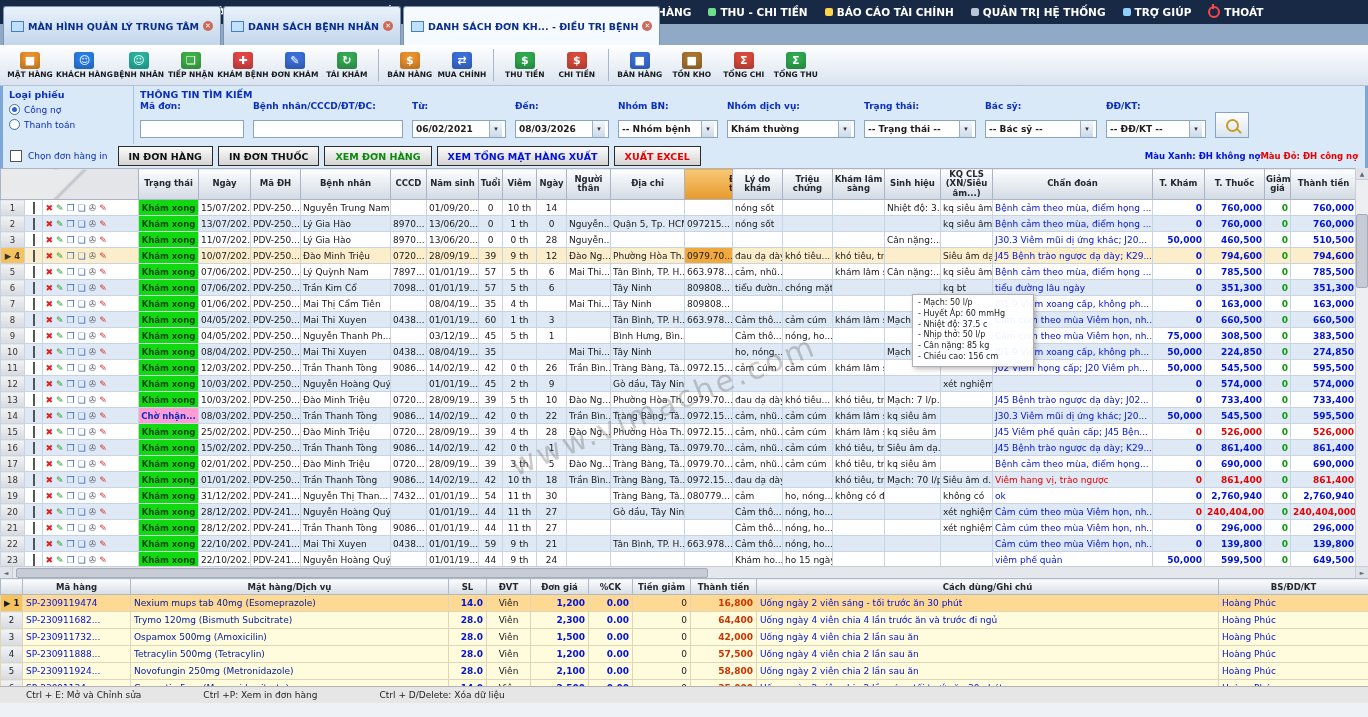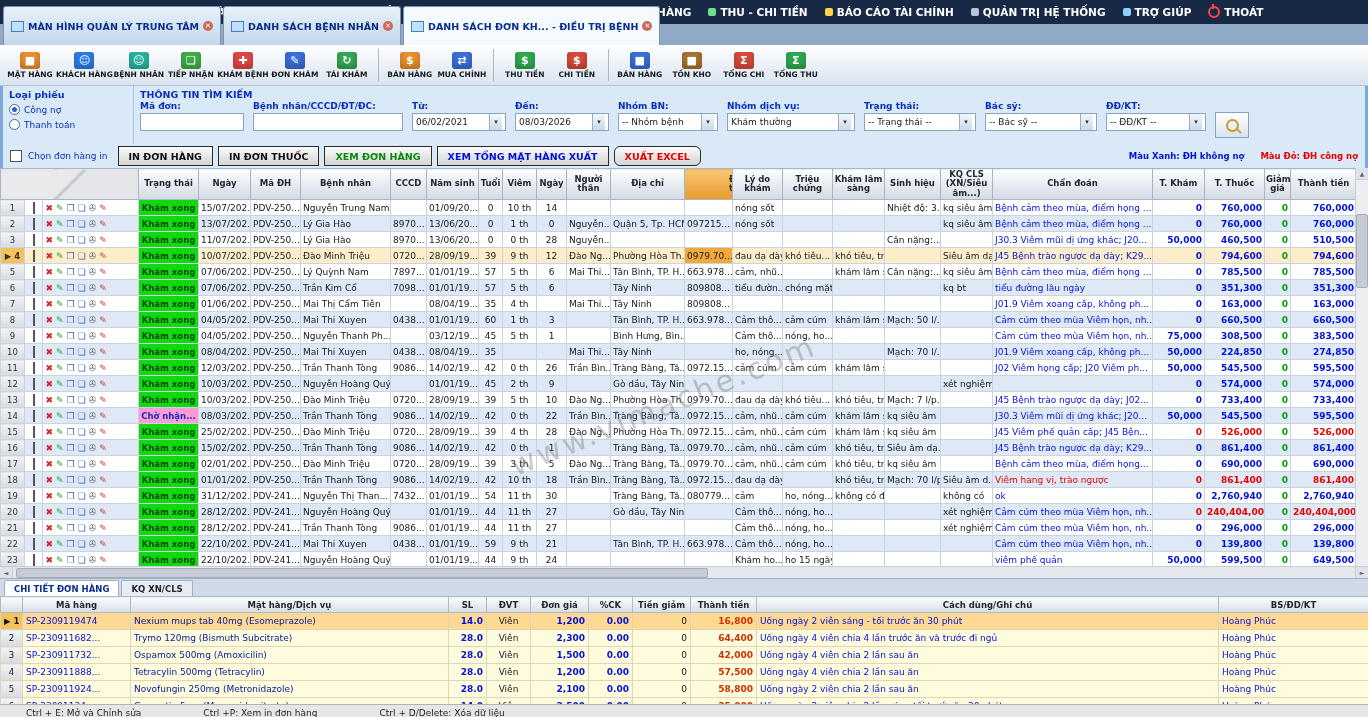--- a/index.html
+++ b/index.html
@@ -32,34 +32,34 @@
 
   
   .filters{height:58px;background:#d9e9f8;border-left:3px solid #7da7d9;border-right:3px solid #7da7d9;display:flex;flex:0 0 auto;font-size:9px;color:#0b2fbd;}
   .lp{width:118px;padding:3px 6px;border-right:1px solid #a9c4de;}
   .lptitle,.ftitle{font-weight:bold;font-size:9.5px;color:#0b2fbd;}
   .radio{display:flex;align-items:center;gap:4px;margin-top:4px;}
   .rdot{width:9px;height:9px;border-radius:50%;border:1px solid #3a6ea5;background:#fff;position:relative;flex:0 0 auto;}
   .rdot.on:after{content:'';position:absolute;inset:2px;border-radius:50%;background:#2a62c9;}
   .finfo{flex:1;padding:3px 6px 0 6px;}
   .frow{display:flex;gap:9px;margin-top:1px;align-items:flex-start;}
-  .fld{display:flex;flex-direction:column;gap:2px;}
+  .fld{display:flex;flex-direction:column;gap:9px;}
   .flabel{font-weight:bold;white-space:nowrap;}
-  .ctrl{height:16px;background:#fff;border:1px solid #89a4c0;display:flex;align-items:center;font-size:9px;color:#1c1c1c;padding:0 3px;white-space:nowrap;overflow:hidden;}
+  .ctrl{height:16px;background:#fff;border:1px solid #89a4c0;display:flex;align-items:center;font-size:9px;color:#1c1c1c;padding:0 3px;white-space:nowrap;overflow:hidden;font-weight:bold;}
   .ctrl .arrow{margin-left:auto;width:12px;height:100%;background:linear-gradient(#f4f8fc,#cbd9e8);border-left:1px solid #9ab0c8;font-size:7px;display:flex;align-items:center;justify-content:center;color:#334;}
   .searchbtn{width:32px;height:24px;margin-top:11px;border:1px solid #89a4c0;background:linear-gradient(#ffffff,#d8e4f0);display:flex;align-items:center;justify-content:center;cursor:pointer;}
   .mag{width:9px;height:9px;border:2px solid #c89c28;border-radius:50%;position:relative;display:inline-block;}
   .mag:after{content:'';position:absolute;width:6px;height:2px;background:#c89c28;transform:rotate(45deg);right:-5px;bottom:-2px;}
 
   
   .actionbar{height:24px;background:#d9e9f8;border-left:3px solid #7da7d9;border-right:3px solid #7da7d9;display:flex;align-items:center;gap:6px;padding:0 7px;flex:0 0 auto;}
   .cbox{width:10px;height:10px;border:1px solid #555;background:#fff;flex:0 0 auto;}
   .cblabel{font-size:9px;color:#0b2fbd;margin-right:4px;white-space:nowrap;}
   .abtn{height:18px;padding:0 10px;background:linear-gradient(#fbfbfb,#d4d4d4);border:1px solid #2c2c2c;font-weight:bold;font-size:9.5px;display:flex;align-items:center;white-space:nowrap;cursor:pointer;}
-  .legend{margin-left:auto;font-size:8.5px;font-weight:bold;display:flex;gap:16px;white-space:nowrap;}
+  .legend{margin-left:auto;font-size:8.5px;font-weight:bold;display:flex;white-space:nowrap;}
   .lgblue{color:#0012d8;}.lgred{color:#e80000;}
 
   
   .gridzone{height:398px;display:flex;position:relative;background:#e7edf4;flex:0 0 auto;}
   .gtablewrap{width:1356px;overflow:hidden;position:relative;}
   table.grid{border-collapse:collapse;table-layout:fixed;width:1356px;font-size:9px;}
   .grid th{background:linear-gradient(#fdfefe,#d2dae4);border:1px solid #aab4c2;font-size:8.5px;color:#23272e;height:30px;padding:0 1px;line-height:1.1;font-weight:bold;overflow:hidden;}
   .grid th.hl{background:linear-gradient(#f7c briefly) }
   .grid th.hl{background:linear-gradient(#f8c876,#e89a2c);color:#3a2400;padding-left:44px;}
   .grid th.corner{background:linear-gradient(135deg,#e9eaec 48%,#b9bcc2 50%,#e3e5e8 52%);}
@@ -336,21 +336,21 @@
   </div>
 
   <div class="actionbar">
     <span class="cbox"></span>
     <span class="cblabel">Chọn đơn hàng in</span>
     <div style="display:flex;gap:5px">
         <div class="abtn" style="color: rgb(16, 16, 16);">IN ĐƠN HÀNG</div>
         <div class="abtn" style="color: rgb(16, 16, 16);">IN ĐƠN THUỐC</div>
         <div class="abtn" style="color: rgb(10, 138, 10);">XEM ĐƠN HÀNG</div>
         <div class="abtn" style="color: rgb(0, 18, 216);">XEM TỔNG MẶT HÀNG XUẤT</div>
-        <div class="abtn" style="color: rgb(232, 0, 0); border-radius: 6px;">XUẤT EXCEL</div>
+        <div class="abtn" style="color: rgb(232, 0, 0);">XUẤT EXCEL</div>
       </div>
     <div class="legend">
       <span class="lgblue">Màu Xanh: ĐH không nợ</span>
       <span class="lgred">Màu Đỏ:  ĐH công nợ</span>
     </div>
   </div>
 
   <div class="gridzone">
     <div class="gtablewrap">
       <table class="grid">
@@ -1026,37 +1026,41 @@
               <td class="c-kq"></td>
               <td class="c-diag diag">viêm phế quản</td>
               <td class="c-tk mny">50,000</td>
               <td class="c-tt mny">599,500</td>
               <td class="c-gg gg">0</td>
               <td class="c-tot mny">649,500</td>
             </tr>
           </tbody>
       </table>
       <div class="watermark">www.vimache.com</div>
+      <div class="tooltip">
+          <div>- Mạch: 50 l/p</div>
+          <div>- Huyết Áp: 60 mmHg</div>
+          <div>- Nhiệt độ: 37.5 c</div>
+          <div>- Nhịp thở: 50 l/p</div>
+          <div>- Cân nặng: 85 kg</div>
+          <div>- Chiều cao: 156 cm</div>
+        </div>
     </div>
     <div class="vscroll">
       <div class="varrow">▲</div>
       <div class="vthumb"></div>
     </div>
   </div>
 
   <div class="hscroll">
     <div class="harrow">◄</div>
     <div class="hthumb"></div>
     <div class="harrow right">►</div>
   </div>
 
-  <div class="dtabs">
-      <div class="dtab active">CHI TIẾT ĐƠN HÀNG</div>
-      <div class="dtab">KQ XN/CLS</div>
-    </div>
 
   <div class="detailwrap">
     <table class="dgrid">
       <colgroup>
         <col style="width:22px">
           <col style="width:108px">
           <col style="width:318px">
           <col style="width:38px">
         <col style="width:44px">
           <col style="width:58px">

